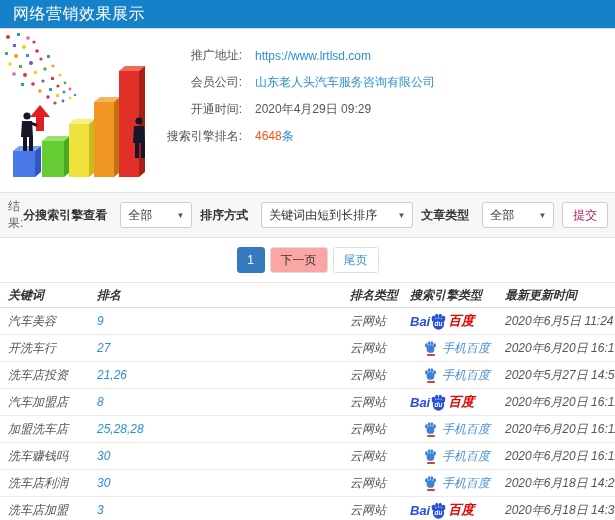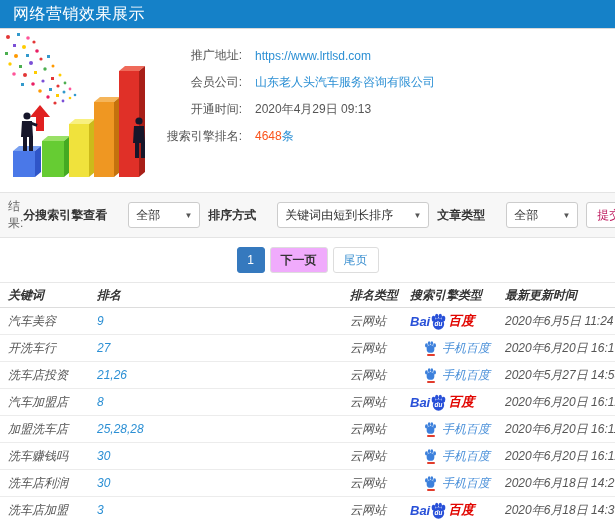--- a/index.html
+++ b/index.html
@@ -20,35 +20,35 @@
   .info-value { margin-left:13px; color:#555; }
   .info-value.link { color:#2b8fd4; cursor:pointer; }
   .hl-num { color:#fa541c; }
   .hl-suffix { color:#2b8fd4; }
 
   
   .filter-bar { height:46px; background:#f7f7f7; border-top:1px solid #e4e4e4;
     border-bottom:1px solid #e4e4e4; display:flex; align-items:center; padding:0 8px; }
   .result-label { color:#666; }
   .filter-right { margin-left:auto; display:flex; align-items:center; gap:8px; }
-  .filter-group { display:flex; align-items:center; gap:21px; }
+  .filter-group { display:flex; align-items:center; gap:13px; }
   .filter-group .flabel { color:#333; font-weight:bold; white-space:nowrap; }
   .fake-select { height:26px; background:#fff; border:1px solid #ccc; border-radius:3px;
     display:flex; align-items:center; padding:0 7px; color:#333; cursor:pointer; }
   .fake-select .caret { margin-left:auto; font-size:8px; color:#555; padding-left:8px; }
   .sel-sm { width:72px; } .sel-lg { width:152px; }
   .submit-btn { height:26px; width:46px; background:#fff; border:1px solid #ccc;
     border-radius:3px; color:#be185d; font-size:12px; cursor:pointer; }
 
   
   .pagination { height:44px; display:flex; align-items:center; justify-content:center; gap:5px; }
   .pg-btn { height:26px; display:flex; align-items:center; justify-content:center;
     border-radius:3px; cursor:pointer; padding:0 10px; }
   .pg-current { width:28px; padding:0; background:#3579be; color:#fff; border:1px solid #3579be; }
-  .pg-next { background:#f0abfc; color:#333; border:1px solid #ddd;font-weight:bold; }
+  .pg-next { background:#fca5a5; color:#333; border:1px solid #ddd; }
   .pg-last { background:#fff; color:#3a8fd0; border:1px solid #ddd; }
 
   
   .rank-table { border-top:1px solid #e8e8e8; }
   .t-row { display:grid; grid-template-columns:89px 253px 60px 95px auto;
     align-items:center; height:27px; border-bottom:1px solid #ececec;font-style:italic; }
   .t-head { height:25px; border-bottom:1px solid #ddd; }
   .t-head span { color:#333; font-weight:bold; }
   .t-row > * { padding-left:8px; white-space:nowrap; overflow:hidden; }
   .cell-rank { color:#2b8fd4; }
@@ -166,21 +166,21 @@
     <div class="info-row">
       <span class="info-label">推广地址:</span>
       <span class="info-value link">https://www.lrtlsd.com</span>
     </div>
     <div class="info-row">
       <span class="info-label">会员公司:</span>
       <span class="info-value link">山东老人头汽车服务咨询有限公司</span>
     </div>
     <div class="info-row">
       <span class="info-label">开通时间:</span>
-      <span class="info-value">2020年4月29日 09:13</span>
+      <span class="info-value">2020年4月29日 09:29</span>
     </div>
     <div class="info-row">
       <span class="info-label">搜索引擎排名:</span>
       <span class="info-value">
         <span class="hl-num">4648</span><span class="hl-suffix">条</span>
       </span>
     </div>
   </div>
 </div>
 

